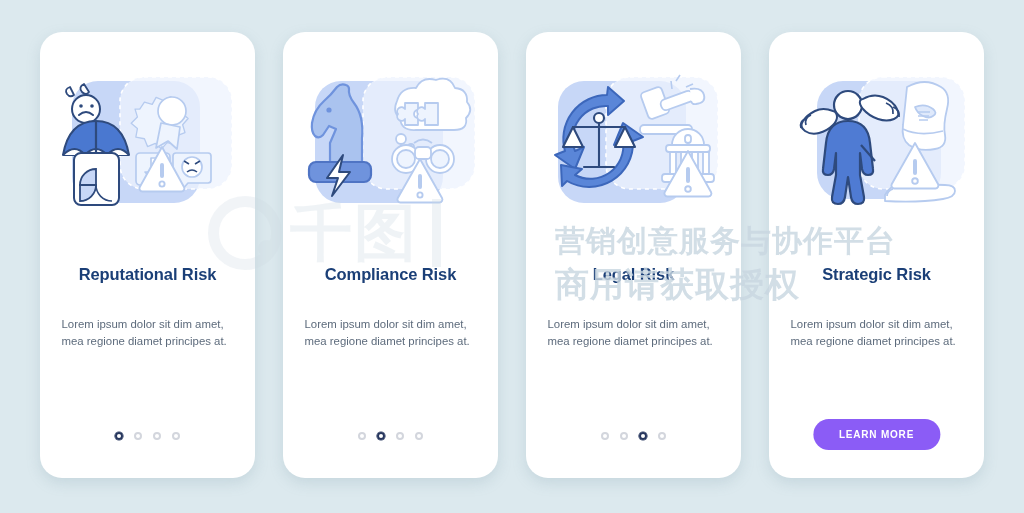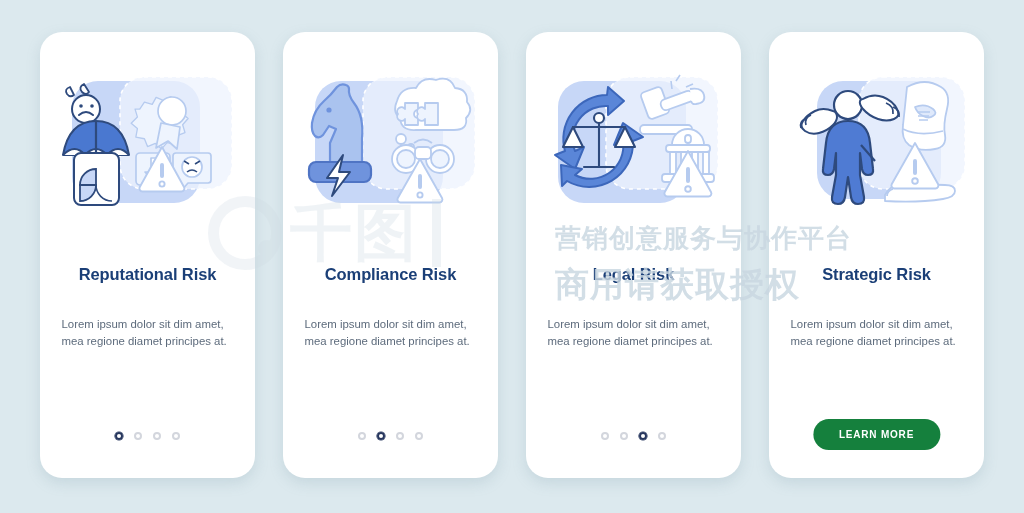--- a/index.html
+++ b/index.html
@@ -99,21 +99,21 @@
     background: transparent;
     box-shadow: 0 0 0 0.6px #27375e;
   }
 
   
   .cta {
     position: absolute;
     bottom: 28px;
     left: 50%;
     transform: translateX(-50%);
-    background: #15803d;
+    background: #8b5cf6;
     color: #ffffff;
     border: none;
     border-radius: 16px;
     font-family: "Liberation Sans", sans-serif;
     font-size: 10px;
     font-weight: bold;
     letter-spacing: 0.8px;
     padding: 10px 26px;
     cursor: pointer;
     white-space: nowrap;
@@ -165,21 +165,21 @@
     margin-left: 6px;
   }
   .wm-line1, .wm-line2 {
     position: absolute;
     color: #c9d7e1;
     font-weight: bold;
     font-family: "DejaVu Sans", sans-serif;
     opacity: 0.82;
     letter-spacing: 1px;
   }
-  .wm-line1 { left: 513px; top: 221px; font-size: 26px; }
+  .wm-line1 { left: 513px; top: 221px; font-size: 30px; }
   .wm-line2 { left: 513px; top: 262px; font-size: 34px; }
 </style>
 </head>
 <body>
 
 <div id="screens">
 
   <div class="screen">
     <div class="illus-wrap">
       <div class="illus">

